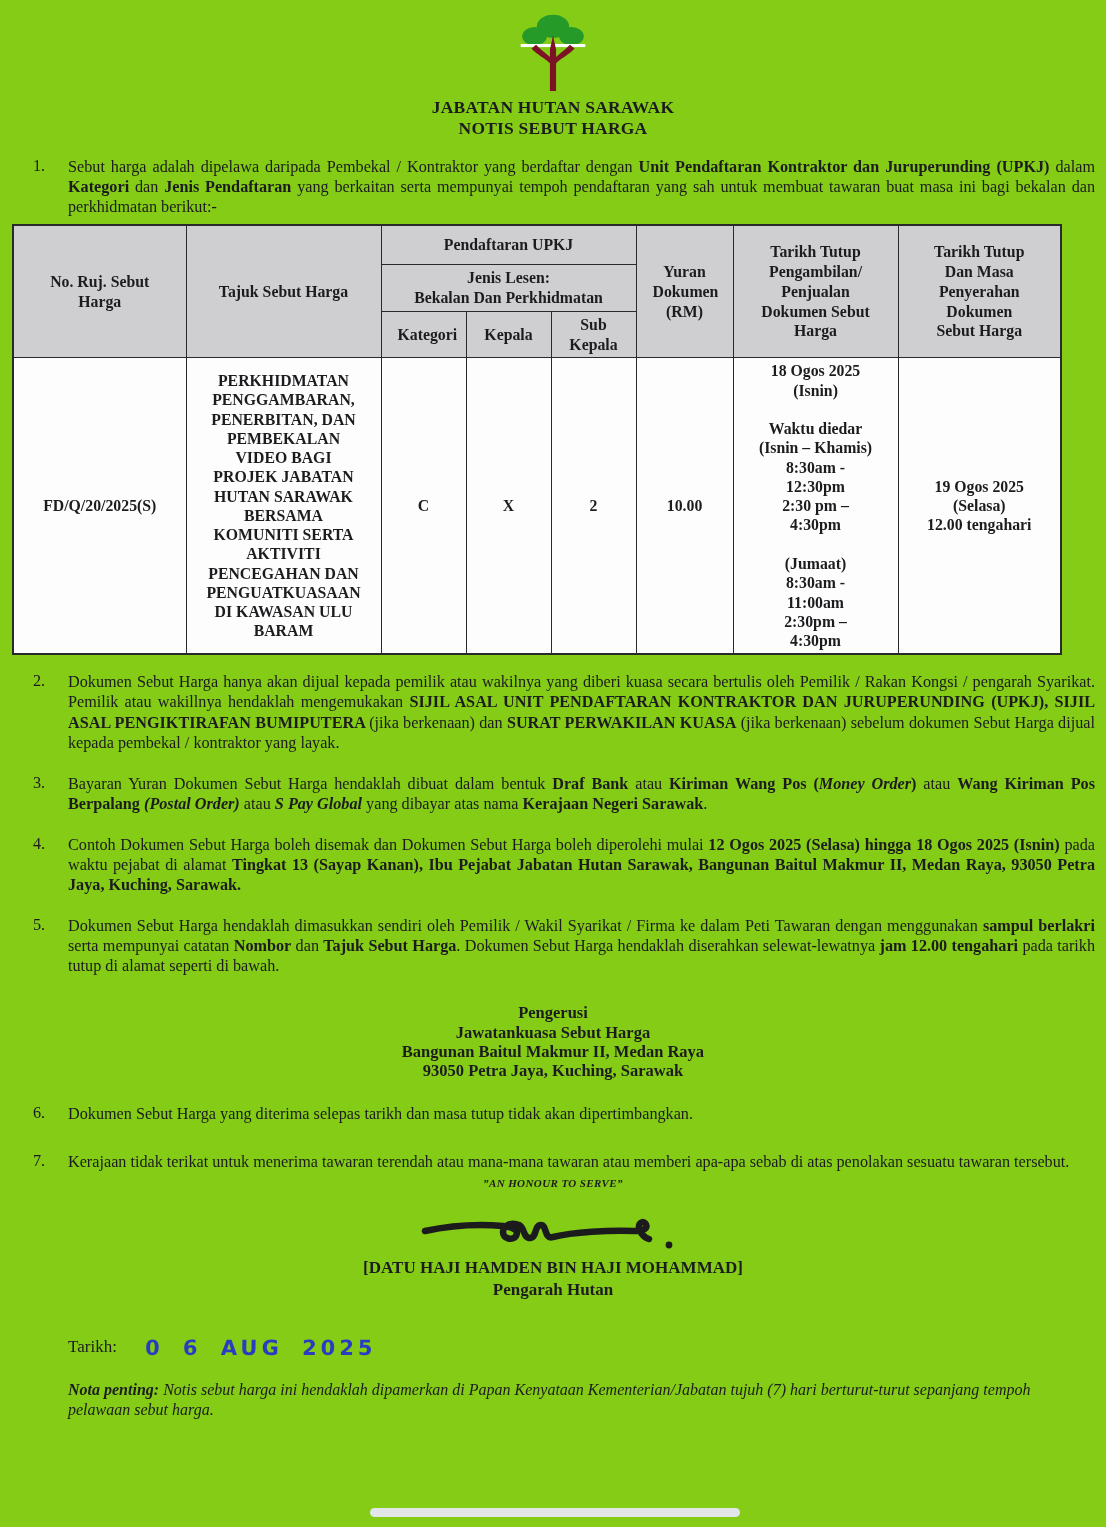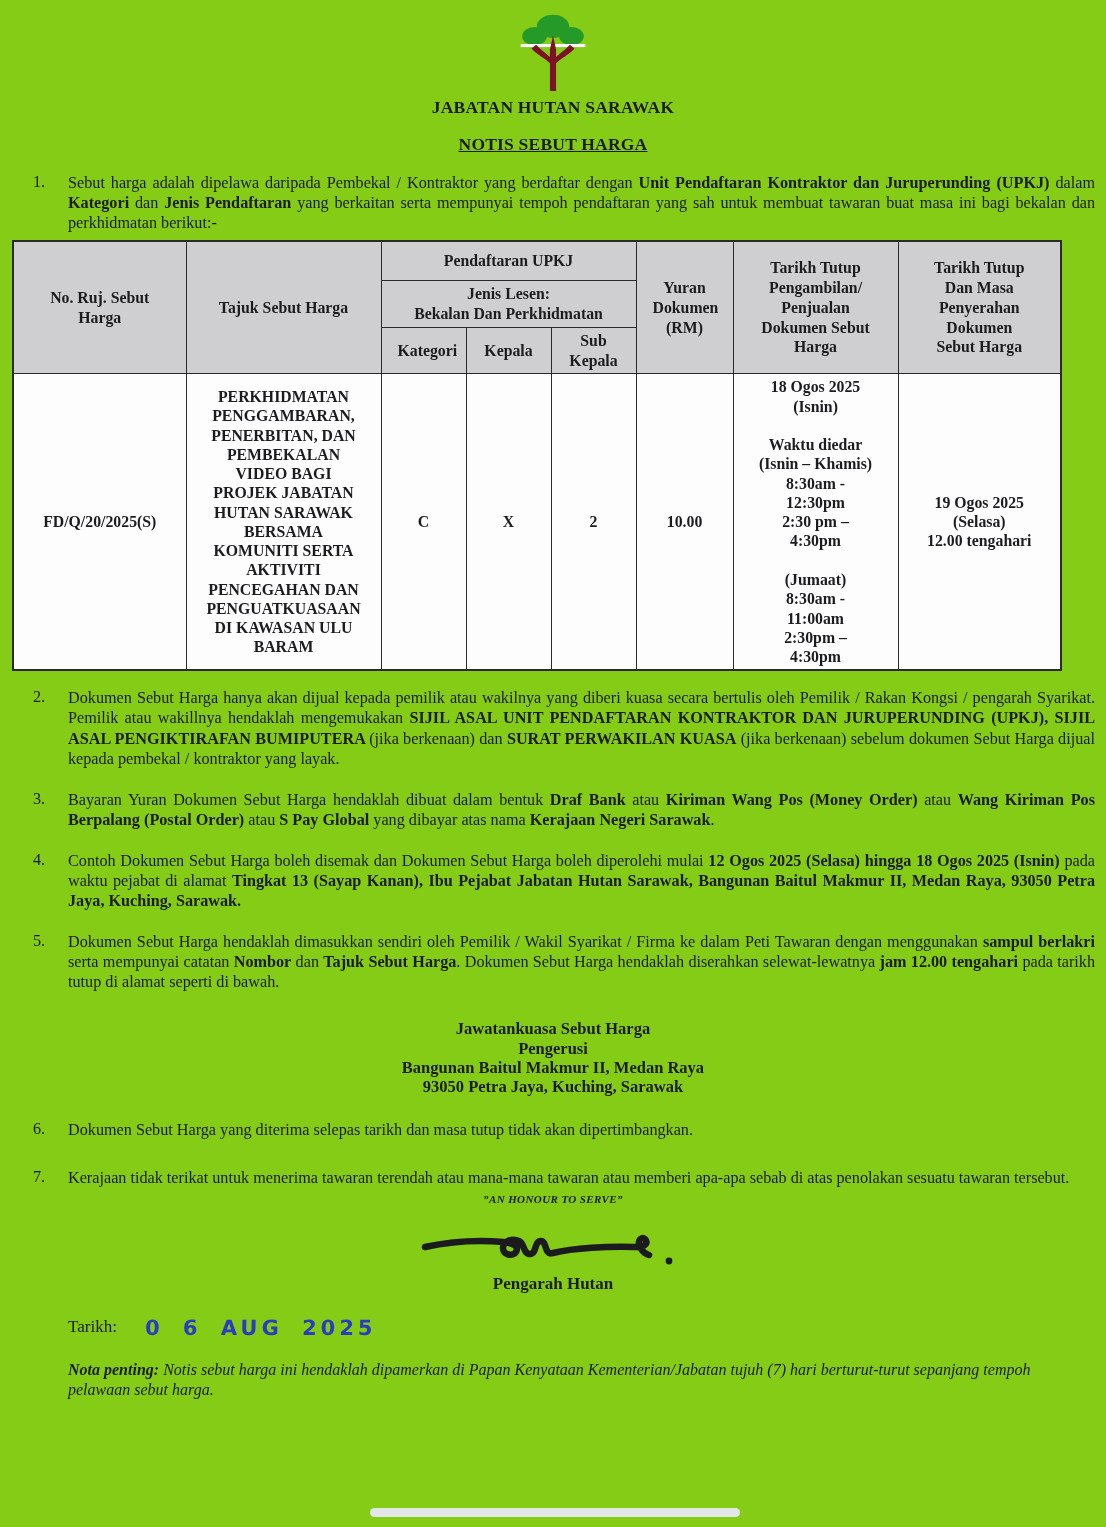--- a/index.html
+++ b/index.html
@@ -7,21 +7,21 @@
     position:relative;
     width:1106px;height:1527px;
     margin:0 auto;
     background:#84cc16;
     font-family:"Liberation Serif","DejaVu Serif",serif;
     color:#1c1c1e;
     overflow:hidden;
     box-sizing:border-box;
   }
   .seg-b{font-weight:700;}
-  .seg-i{}
+  .seg-i{font-style:italic;}
 
   .logo-wrap{display:flex;justify-content:center;padding-top:14px;}
   .doc-title{ text-align:center; font-weight:700; font-size:17.5px; line-height:1.22; letter-spacing:.2px; margin-top:3px;}
 
   .items{margin-top:17px;}
   .item{display:flex; padding-left:33px; padding-right:11px; margin-top:21px;}
   .item:first-child{margin-top:0;}
   .item .num{width:35px; flex:0 0 35px; font-size:16.2px;}
   .item .body{flex:1; font-size:16.2px; line-height:1.24; text-align:justify;}
 
@@ -35,21 +35,21 @@
   .hdr-row-bot th{height:40px;}
 
   .address-block{ text-align:center; font-weight:700; font-size:16.5px; line-height:1.17; margin-top:27px;}
 
   .motto{ text-align:center; font-weight:700; font-size:17px; margin-top:26px; letter-spacing:.4px; word-spacing:6px;}
   .motto2{ text-align:center; font-weight:700; font-style:italic; font-size:11px; margin-top:5px; letter-spacing:.4px;}
 
   .sig-wrap{ display:flex; justify-content:center; margin-top:8px;}
   .sign-name{ text-align:center; font-weight:700; font-size:17px; line-height:1.3; margin-top:-2px;}
 
-  .date-line{ margin-top:22px; padding-left:68px; font-size:17px; display:flex; align-items:flex-start;}
+  .date-line{ margin-top:36px; padding-left:68px; font-size:17px; display:flex; align-items:flex-start;}
   .date-stamp{ font-family:"DejaVu Sans","Liberation Sans",sans-serif; font-weight:700; font-size:21px; margin-left:28px; margin-top:-1px; letter-spacing:4px; word-spacing:8px; transform:skewX(-1deg);}
 
   .footnote{ margin-top:20px; padding-left:68px; padding-right:20px; font-size:16px; line-height:1.25; font-style:italic;}
   .footnote .fn-label{ font-weight:700;}
 
   .scan-smudge{ position:absolute; left:370px; top:1508px; width:370px; height:9px; border-radius:5px; background:#e3e6e9;}
 </style>
 </head>
 <body>
 
@@ -66,21 +66,21 @@
         C 40 58 29 53 22 45 L28 40
         C 36 48 43 53 46 56
         L46 46 L50 28 L54 46 L54 56
         C 57 53 64 48 72 40 L78 45
         C 71 53 60 58 54 64
         L54 100 Z"></path>
     </svg>
   </div>
 
   <div class="doc-title">JABATAN HUTAN SARAWAK</div>
-  <div class="doc-title" style="margin-top:16px;text-decoration:underline;">NOTIS SEBUT HARGA</div>
+  <div class="doc-title" style="margin-top:0;">NOTIS SEBUT HARGA</div>
 
   <div class="items">
 
     <div class="item">
       <div class="num">1.</div>
       <div class="body"><span>Sebut harga adalah dipelawa daripada Pembekal / Kontraktor yang berdaftar dengan </span><span class="seg-b">Unit Pendaftaran Kontraktor dan Juruperunding (UPKJ)</span><span> dalam </span><span class="seg-b">Kategori</span><span> dan </span><span class="seg-b">Jenis Pendaftaran</span><span> yang berkaitan serta mempunyai tempoh pendaftaran yang sah untuk membuat tawaran buat masa ini bagi bekalan dan perkhidmatan berikut:-</span></div>
     </div>
 
     <table class="quote">
       <colgroup>
@@ -176,22 +176,22 @@
     <div class="item">
       <div class="num">4.</div>
       <div class="body"><span>Contoh Dokumen Sebut Harga boleh disemak dan Dokumen Sebut Harga boleh diperolehi mulai </span><span class="seg-b">12 Ogos 2025 (Selasa) hingga 18 Ogos 2025 (Isnin)</span><span> pada waktu pejabat di alamat </span><span class="seg-b">Tingkat 13 (Sayap Kanan), Ibu Pejabat Jabatan Hutan Sarawak,</span><span> </span><span class="seg-b">Bangunan Baitul Makmur II, Medan Raya, 93050 Petra Jaya, Kuching, Sarawak.</span></div>
     </div>
     <div class="item">
       <div class="num">5.</div>
       <div class="body"><span>Dokumen Sebut Harga hendaklah dimasukkan sendiri oleh Pemilik / Wakil Syarikat / Firma ke dalam Peti Tawaran dengan menggunakan </span><span class="seg-b">sampul berlakri</span><span> serta mempunyai catatan </span><span class="seg-b">Nombor</span><span> dan </span><span class="seg-b">Tajuk Sebut Harga</span><span>. Dokumen Sebut Harga hendaklah diserahkan selewat-lewatnya </span><span class="seg-b">jam 12.00 tengahari</span><span> pada tarikh tutup di alamat seperti di bawah.</span></div>
     </div>
 
     <div class="address-block">
+      <div>Pengerusi</div>
       <div>Jawatankuasa Sebut Harga</div>
-      <div>Pengerusi</div>
       <div>Bangunan Baitul Makmur II, Medan Raya</div>
       <div>93050 Petra Jaya, Kuching, Sarawak</div>
     </div>
 
     <div class="item" style="margin-top:24px;">
       <div class="num">6.</div>
       <div class="body"><span>Dokumen Sebut Harga yang diterima selepas tarikh dan masa tutup tidak akan dipertimbangkan.</span></div>
     </div>
     <div class="item" style="margin-top:27px;">
       <div class="num">7.</div>
@@ -212,20 +212,21 @@
                C 134 28, 131 43, 140 40
                C 160 35, 196 33, 222 34
                C 232 34.5, 236 30, 232 26
                C 228 23, 224 28, 227 34
                C 229 38, 233 41, 236 42" fill="none" stroke="#1b1b1d" stroke-width="6.5" stroke-linecap="round" stroke-linejoin="round"></path>
       <circle cx="256" cy="48" r="3.4" fill="#1b1b1d"></circle>
     </svg>
   </div>
 
   <div class="sign-name">
+    <div>[DATU HAJI HAMDEN BIN HAJI MOHAMMAD]</div>
     <div>Pengarah Hutan</div>
   </div>
 
   <div class="date-line">
     <span>Tarikh:</span>
     <span class="date-stamp" style="color: rgb(44, 60, 192);">0 6  AUG  2025</span>
   </div>
 
   <div class="footnote">
     <span class="fn-label">Nota penting:</span><span>  Notis sebut harga ini hendaklah dipamerkan di Papan Kenyataan Kementerian/Jabatan tujuh (7) hari berturut-turut sepanjang tempoh pelawaan sebut harga.</span>

